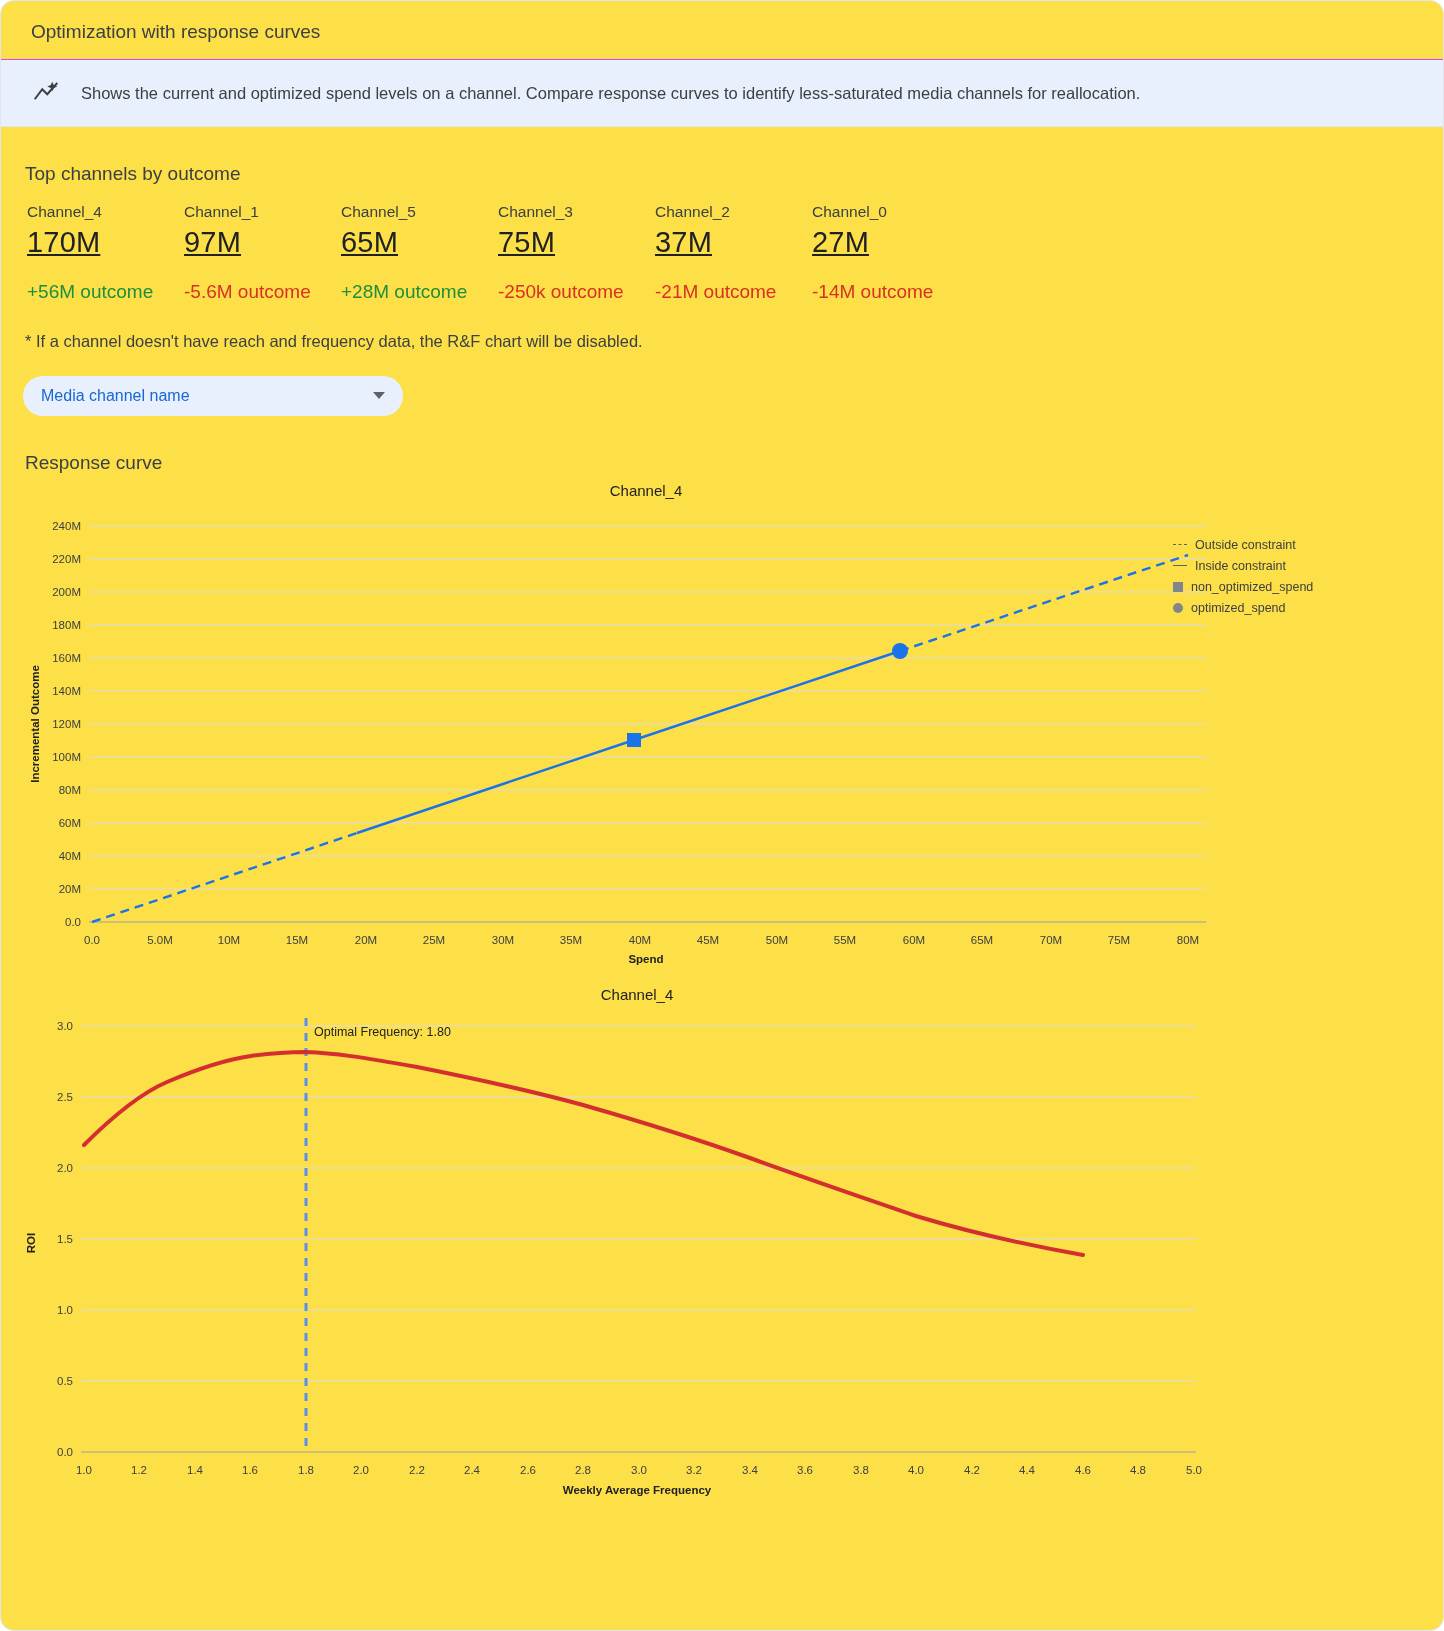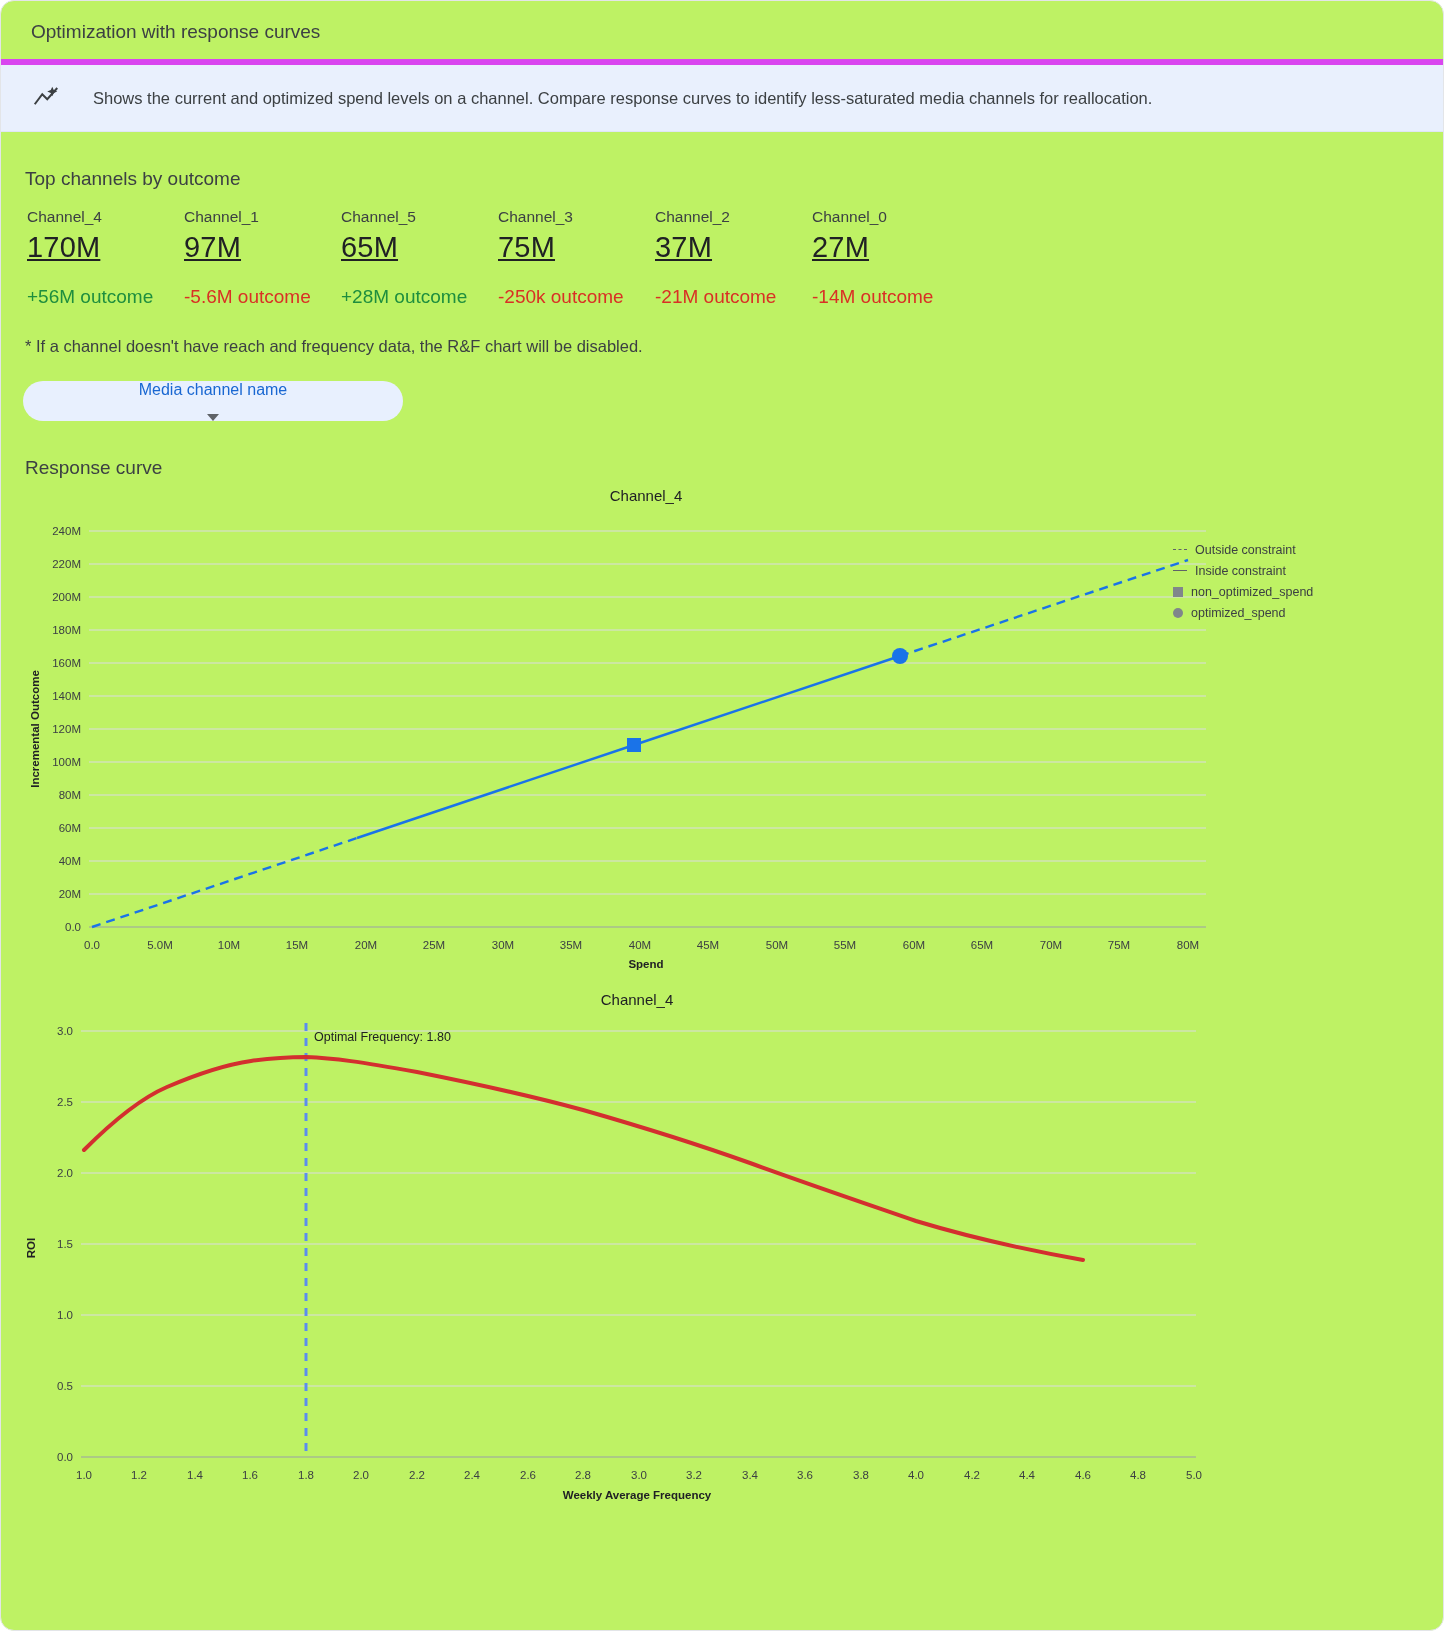--- a/index.html
+++ b/index.html
@@ -9,37 +9,37 @@
     height: 1631px;
     background: #ffffff;
     font-family: "Liberation Sans", sans-serif;
     color: #202124;
     overflow: hidden;
   }
   .card {
     position: relative;
     width: 1444px;
     min-height: 1631px;
-    background: #bef264;
+    background: #fde047;
     border: 1px solid #e3e5e8;
     border-radius: 14px;
   }
   .card-title {
     font-size: 19px;
     color: #3c4043;
     padding: 20px 0 16px 30px;
     font-weight: 400;
   }
   .info-bar {
     background: #e9f0fd;
     display: flex;
     align-items: center;
-    gap: 32px;
+    gap: 20px;
     padding: 18px 30px;
-    border-top: 6px solid #d946ef;
+    border-top: 1px solid #d946ef;
     border-bottom: 1px solid #dfe6f5;
   }
   .info-icon { width: 30px; height: 30px; flex: 0 0 30px; color:#3c4043; }
   .info-text { font-size: 16.5px; color: #3c4043; }
 
   .section-h {
     font-size: 19px;
     color: #3c4043;
     margin: 36px 0 0 24px;
   }
@@ -63,21 +63,20 @@
   .dropdown {
     margin: 22px 0 0 22px;
     width: 380px;
     height: 40px;
     background: #e8f0fe;
     border-radius: 20px;
     display: flex;
     align-items: center;
     padding: 0 18px;
     cursor: pointer;
-    flex-direction: column;
   }
   .dropdown-label { color: #1967d2; font-size: 16px; flex: 1; }
   .caret {
     width: 0; height: 0;
     border-left: 6px solid transparent;
     border-right: 6px solid transparent;
     border-top: 7px solid #5f6368;
   }
   .chart-wrap { position: relative; }
   .legend {

